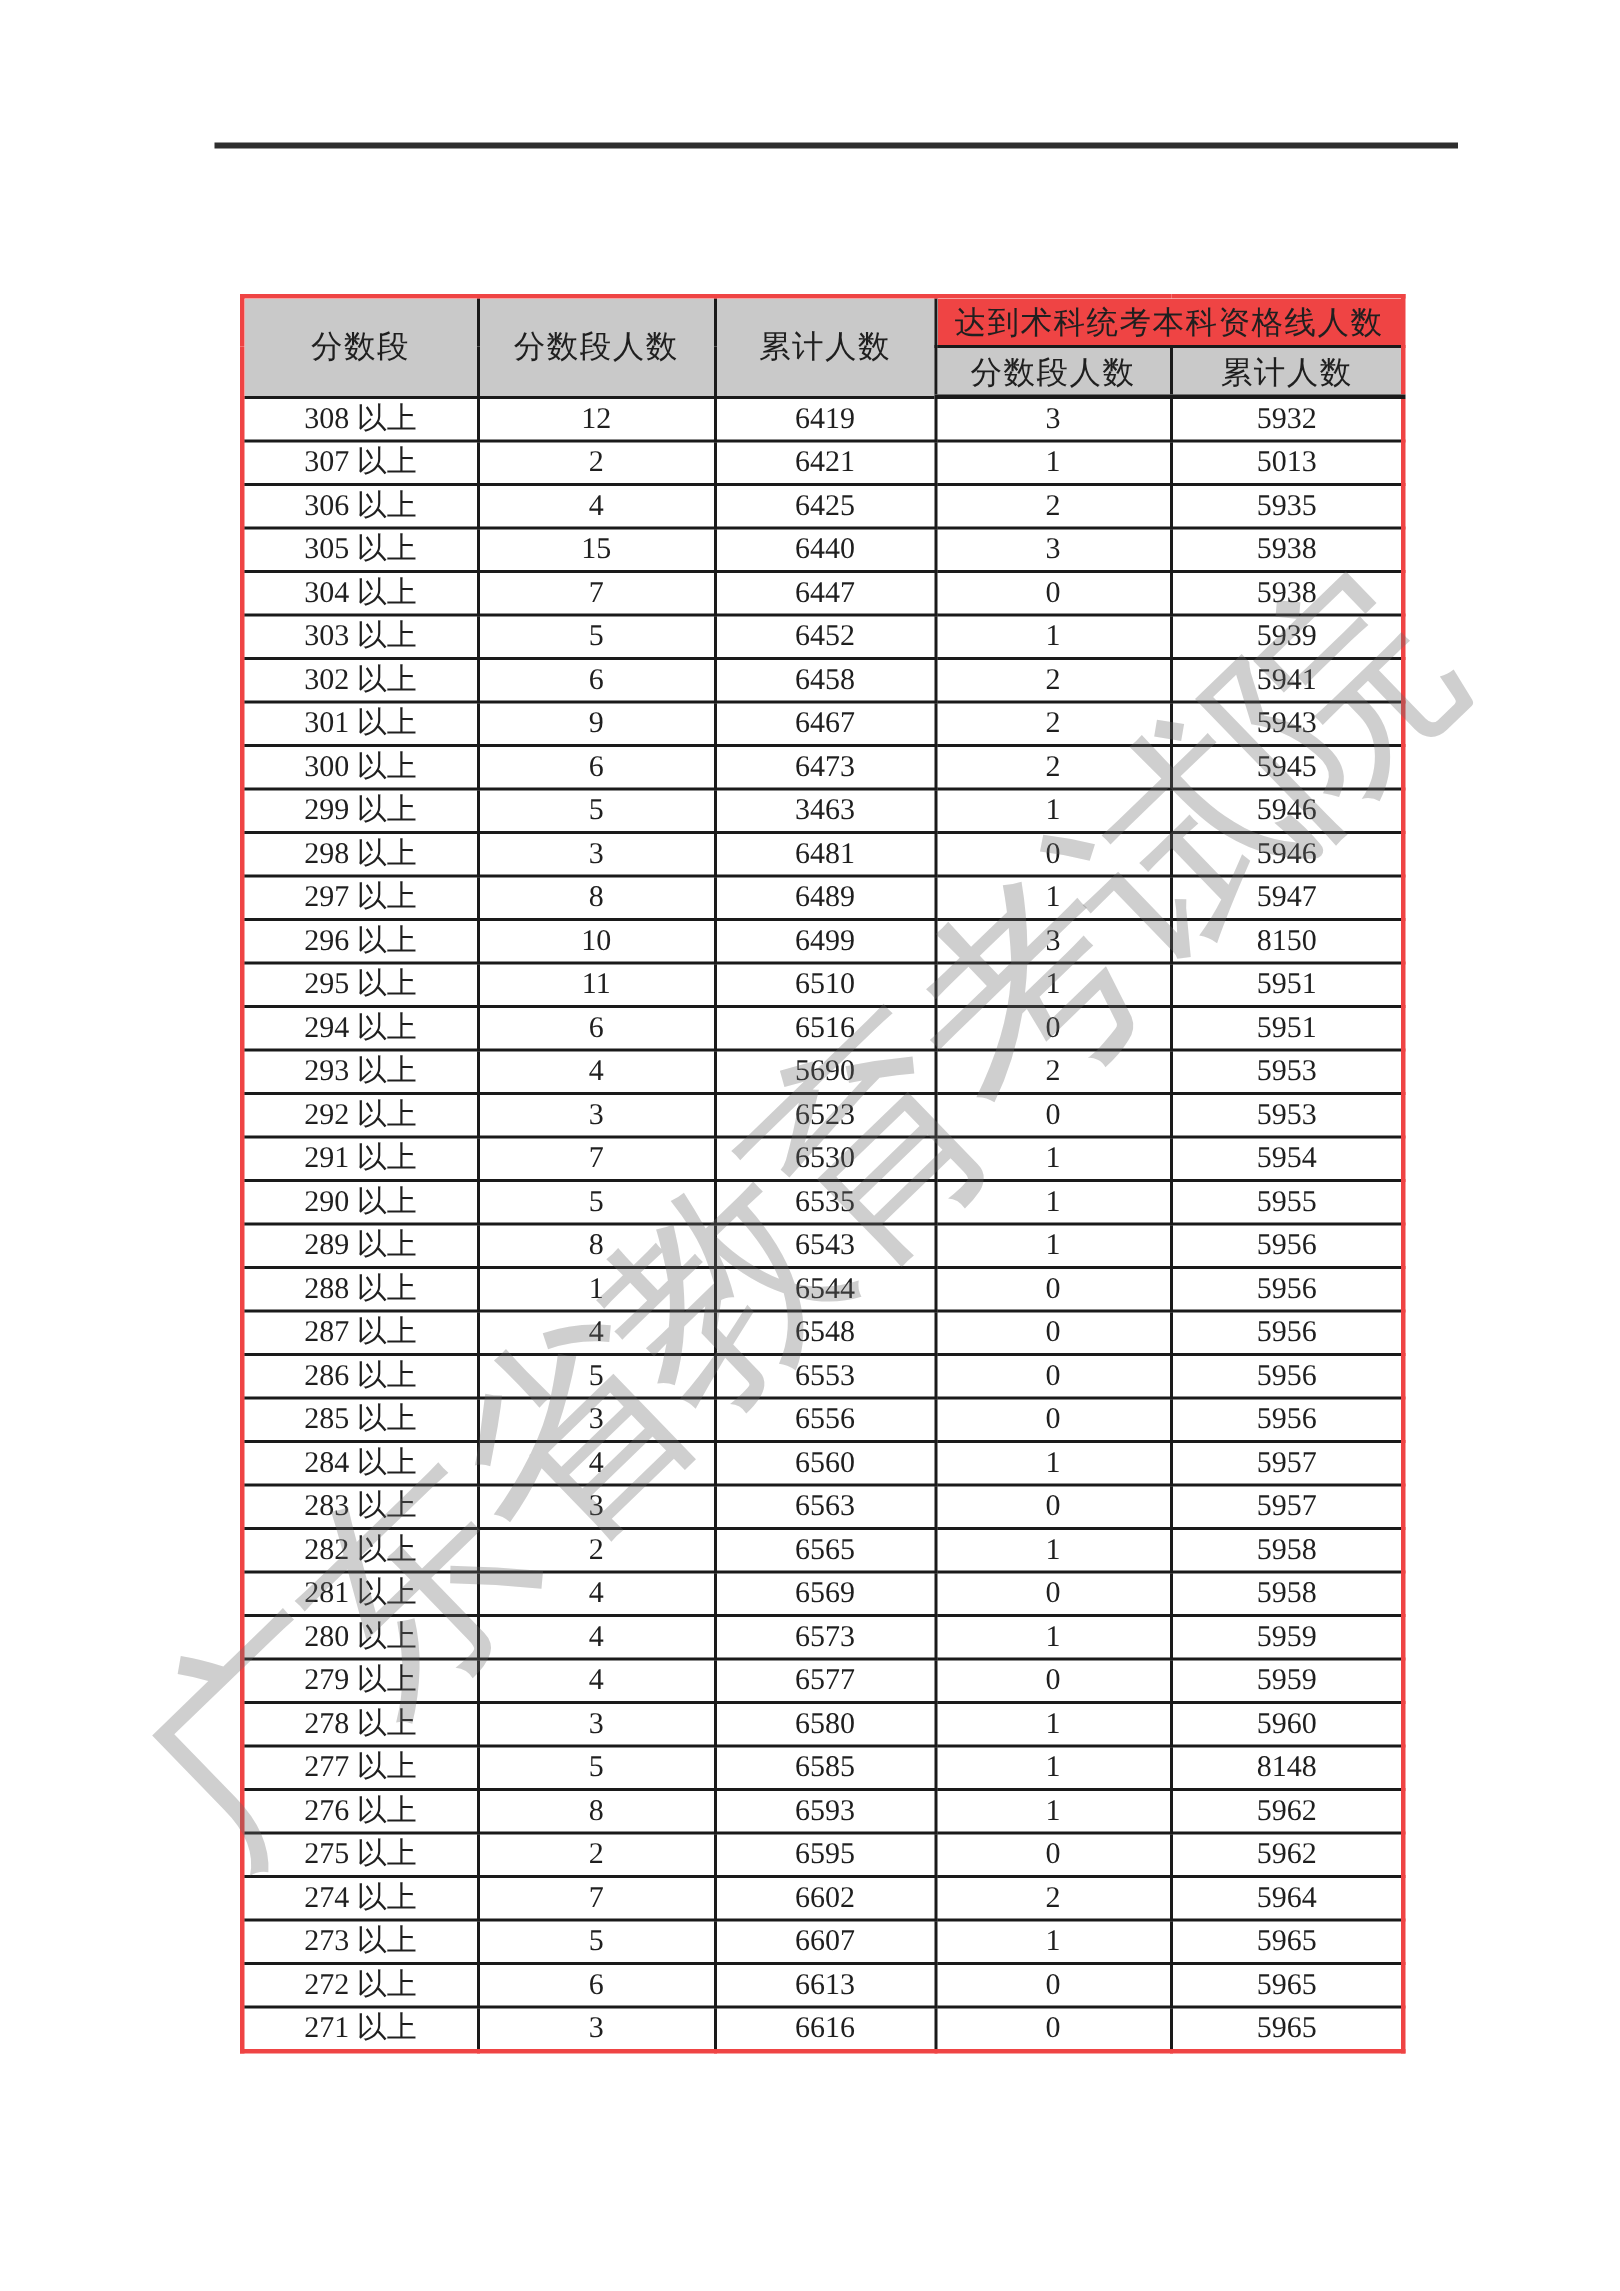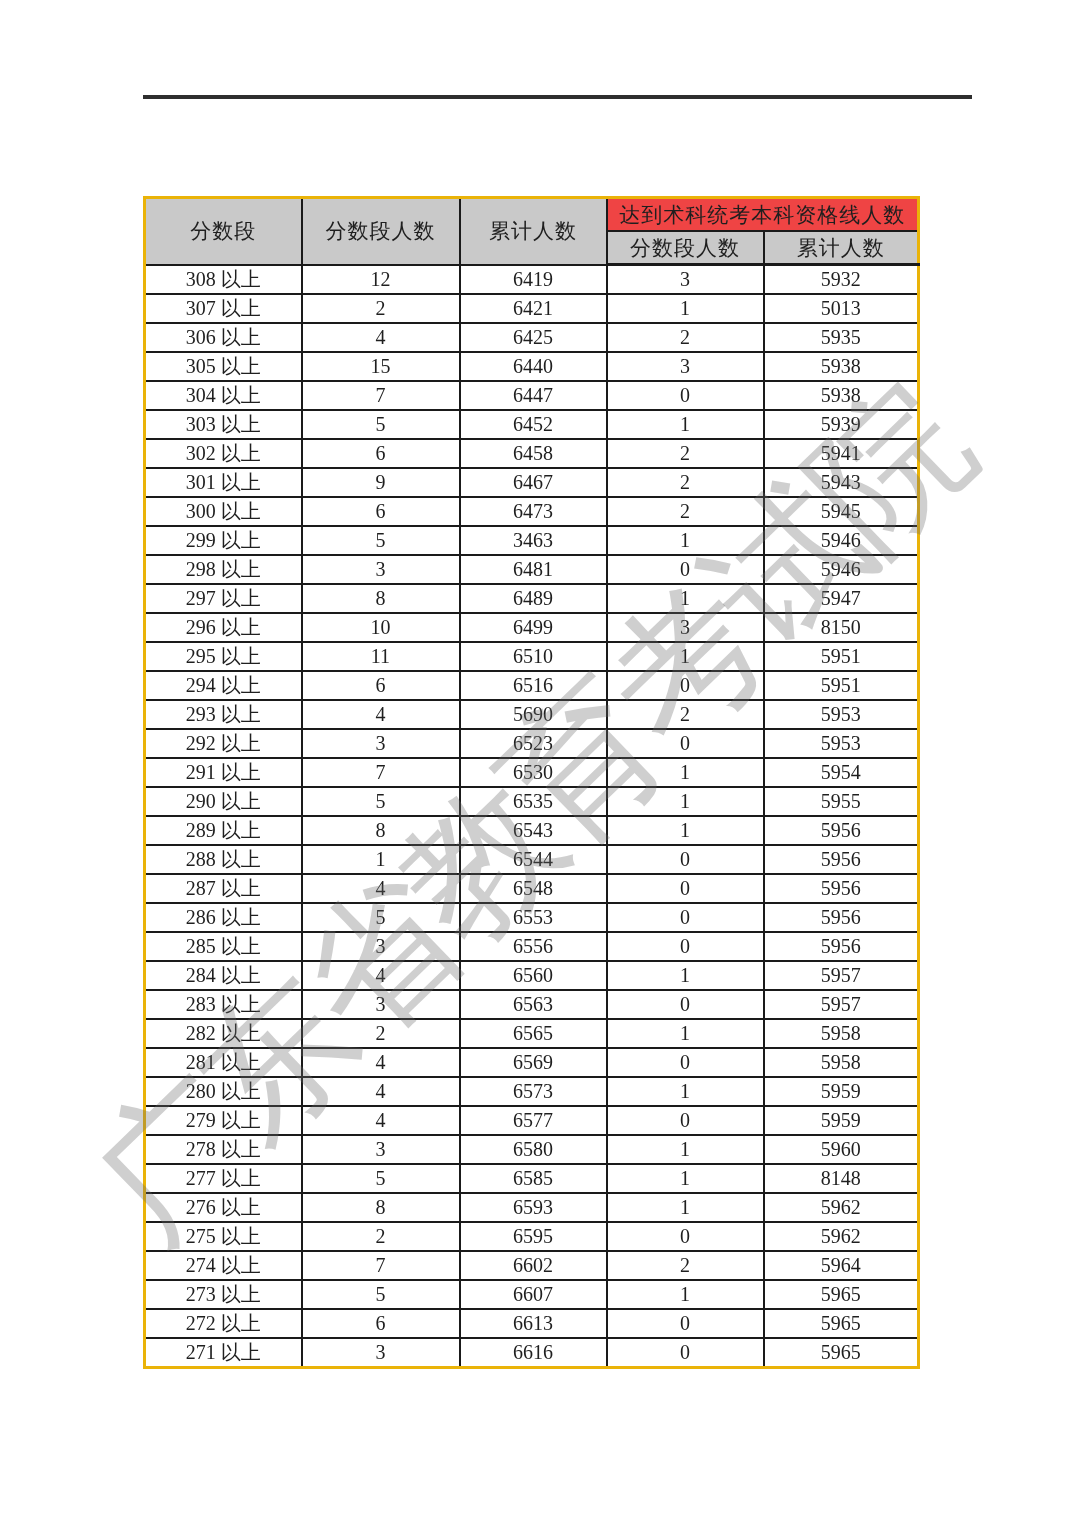--- a/index.html
+++ b/index.html
@@ -23,26 +23,26 @@
   .top-rule {
     position: absolute;
     left: 143px;
     top: 95px;
     width: 829px;
     height: 4px;
     background: #2e2e2e;
   }
   table.score-table {
     position: absolute;
-    left: 143px;
+    left: 160px;
     top: 196px;
     width: 774px;
     border-collapse: collapse;
     table-layout: fixed;
-    border: 3px solid #eab308;
+    border: 3px solid #ef4444;
   }
   .score-table th,
   .score-table td {
     border: 2px solid #1a1a1a;
     text-align: center;
     vertical-align: middle;
     padding: 0;
     overflow: hidden;
     white-space: nowrap;
   }

